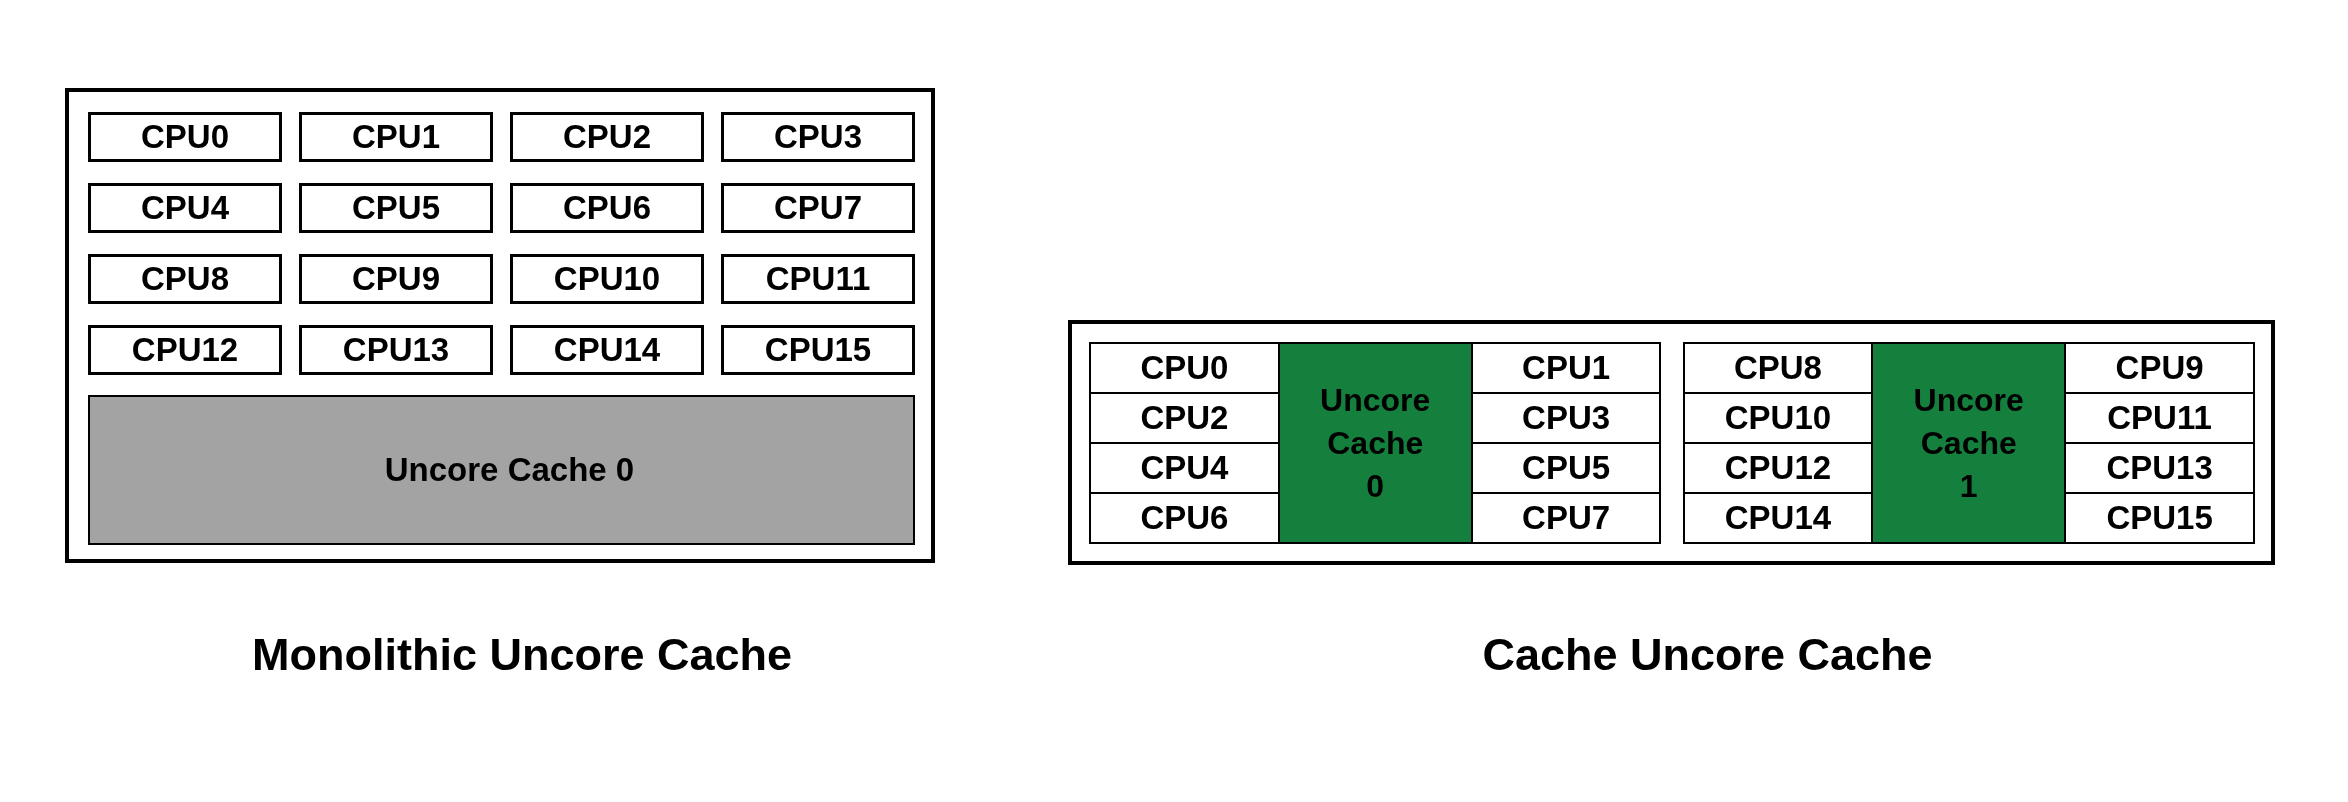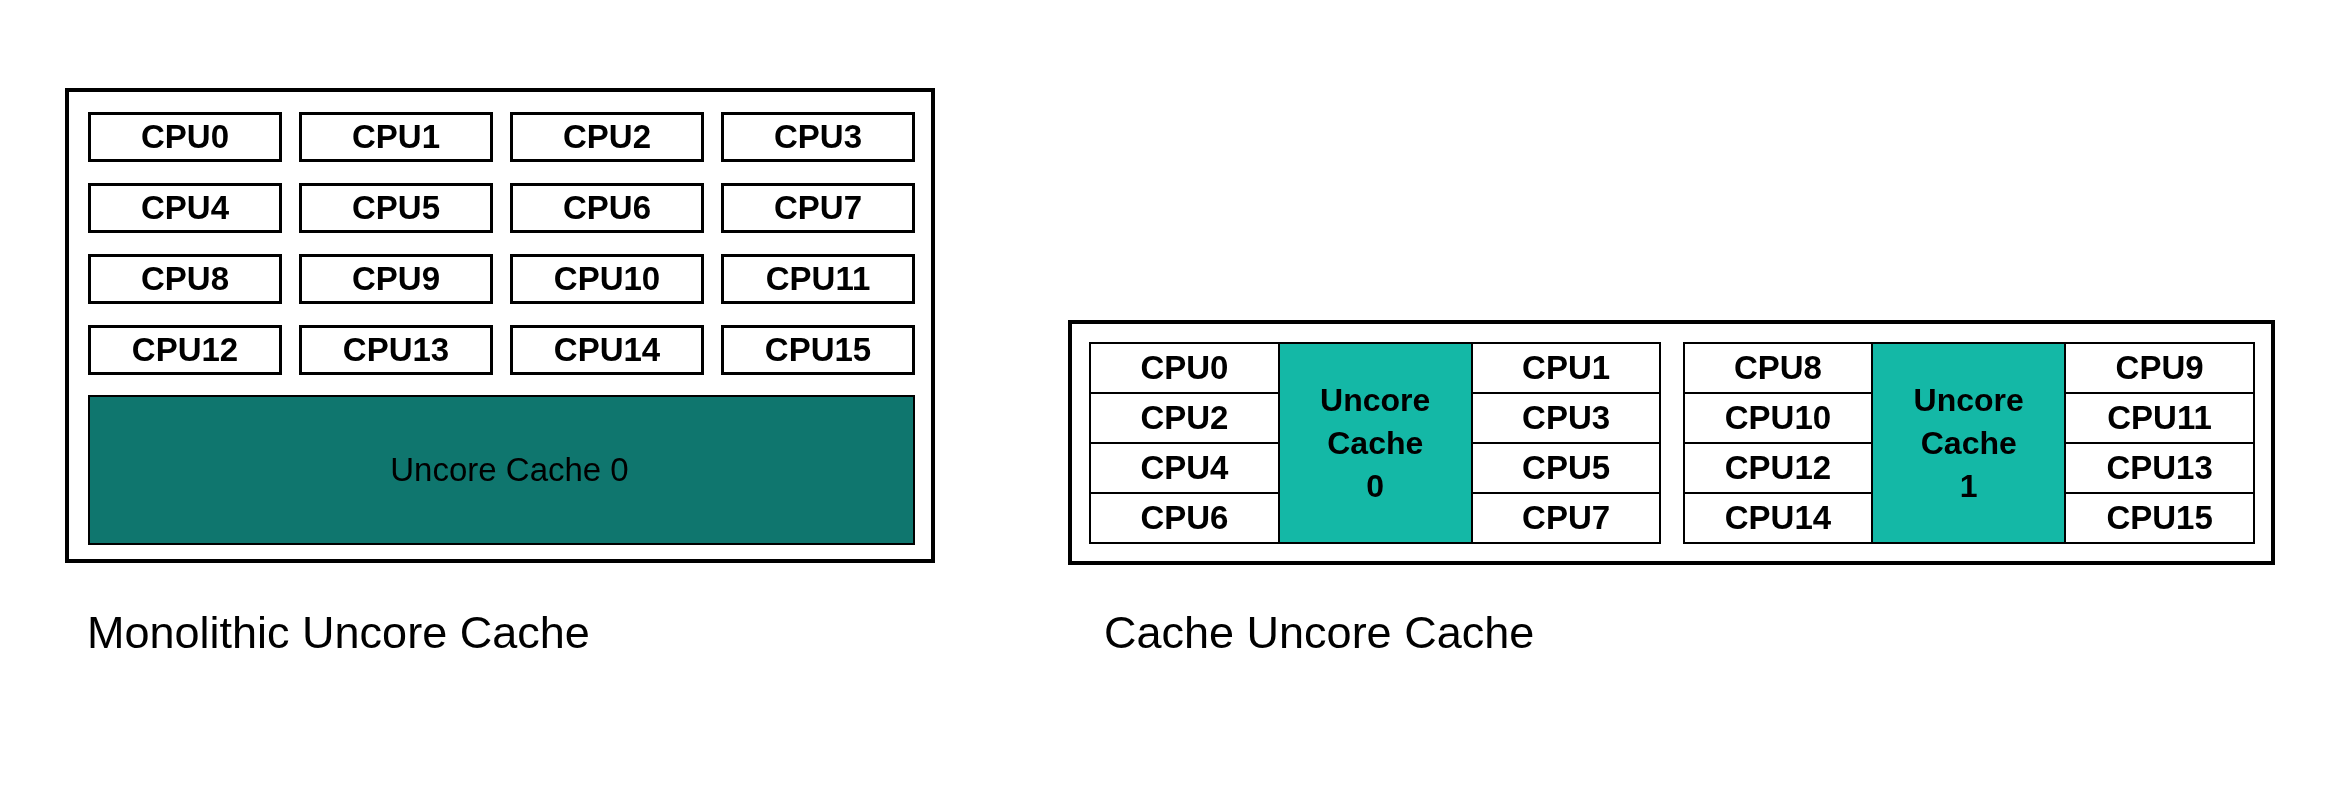--- a/index.html
+++ b/index.html
@@ -50,26 +50,26 @@
     white-space: nowrap;
   }
   .mono-cache {
     position: absolute;
     left: 19px;
     top: 303px;
     width: 827px;
     height: 150px;
     border: 2px solid #000000;
     box-sizing: border-box;
-    background: #0f766e;
+    background: #a3a3a3;
     display: flex;
     align-items: center;
     justify-content: center;
     font-size: 33px;
-    font-weight: 400;
+    font-weight: 700;
     padding-left: 16px;
   }
 
   
   .split-box {
     position: absolute;
     left: 1068px;
     top: 320px;
     width: 1207px;
     height: 245px;
@@ -105,40 +105,40 @@
     font-size: 33px;
     font-weight: 700;
     white-space: nowrap;
   }
   .ccell + .ccell {
     margin-top: -2px;
   }
   .ccol.cache {
     border: 2px solid #000000;
     margin-left: -2px;
-    background: #14b8a6;
+    background: #15803d;
     display: flex;
     flex-direction: column;
     justify-content: center;
     font-size: 32px;
     font-weight: 700;
     line-height: 43px;
     text-align: center;
   }
   .ccol.cpus.right {
     margin-left: -2px;
   }
 
   
   .caption {
     position: absolute;
-    top: 607px;
-    text-align: left;
+    top: 629px;
+    text-align: center;
     font-size: 45px;
-    font-weight: 400;
+    font-weight: 700;
     white-space: nowrap;
   }
   .mono-caption {
     left: 65px;
     width: 870px;
     transform: translateX(22px);
   }
   .split-caption {
     left: 1068px;
     width: 1207px;

